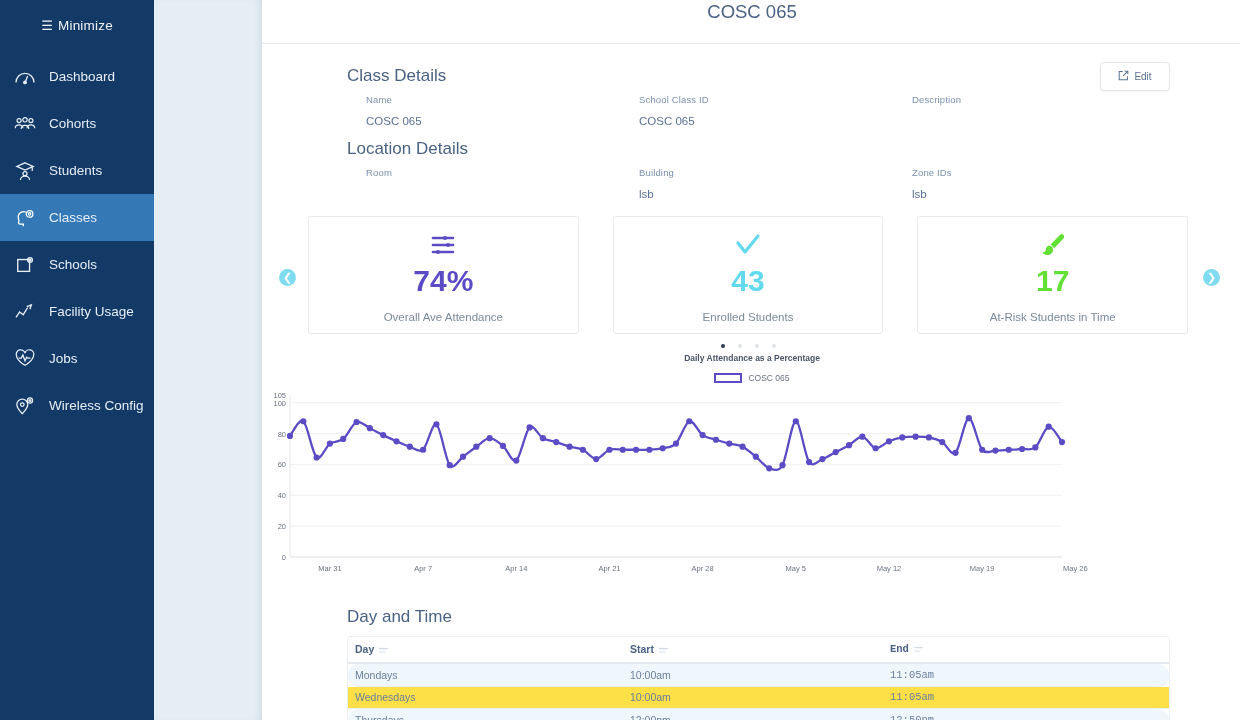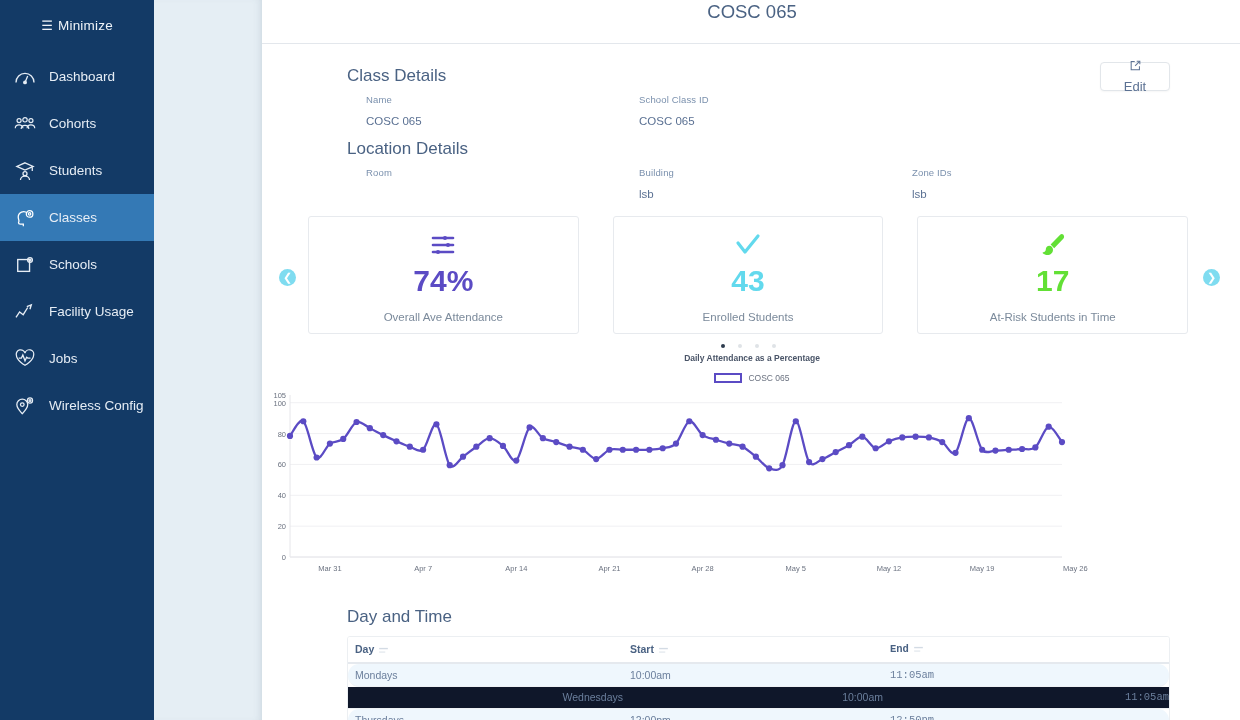--- a/index.html
+++ b/index.html
@@ -95,24 +95,23 @@
 
   .edit-btn {
     position: absolute;
     right: 72px; top: 62px;
     width: 70px; height: 29px;
     border: 1px solid #e2e6ea;
     border-radius: 4px;
     background: #fff;
     display: flex; align-items: center; justify-content: center;
     gap: 5px;
-    font-size: 13px; color: #5b7193;
+    font-size: 10px; color: #5b7193;
     cursor: pointer;
     box-shadow: 0 1px 2px rgba(0,0,0,.04);
-    flex-direction: column;
   }
 
   
   .carousel {
     position: relative;
     margin-top: 14px;
     padding: 0 54px 0 46px;
   }
   .cards { display: flex; gap: 34px; }
   .card {
@@ -164,21 +163,21 @@
   }
   .trow { display: flex; height: 22.5px; align-items: center; }
   .thead { height: 27px; background: #fff; border-bottom: 2px solid #e5e9ee; }
   .thead .tcell { font-size: 10.5px; color: #4a6283; font-weight: 700; }
   .tcell { font-size: 10.5px; color: #6b7f9c; padding-left: 7px; }
   .tcell.c0 { width: 275px; }
   .tcell.c1 { width: 260px; }
   .tcell.c2 { flex: 1 1 auto; font-family: Liberation Mono, monospace; }
   .tbody .trow { border-bottom: 1px solid #eef1f4; }
   .tbody .trow.odd { background: #eff7fd; border-radius: 11px; }
-  .tbody .trow.even { background: #0f172a; text-align: right; }
+  .tbody .trow.even { background: #fde047; }
   .sort-ico { display:inline-block; margin-left:5px; opacity:.45; vertical-align:middle; }
 </style>
 </head>
 <body>
 
 <div class="app">
 
   <aside class="sidebar">
     <div class="minimize">
       <span class="hamburger">☰</span>
@@ -303,20 +302,24 @@
 
       <div class="section-title st-class">Class Details</div>
       <div class="field-row">
         <div class="field">
           <div class="field-label">Name</div>
           <div class="field-value">COSC 065</div>
         </div>
         <div class="field">
           <div class="field-label">School Class ID</div>
           <div class="field-value">COSC 065</div>
+        </div>
+        <div class="field">
+          <div class="field-label">Description</div>
+          <div class="field-value"></div>
         </div>
       </div>
 
       <div class="section-title st-loc">Location Details</div>
       <div class="field-row">
         <div class="field">
           <div class="field-label">Room</div>
           <div class="field-value"></div>
         </div>
         <div class="field">

